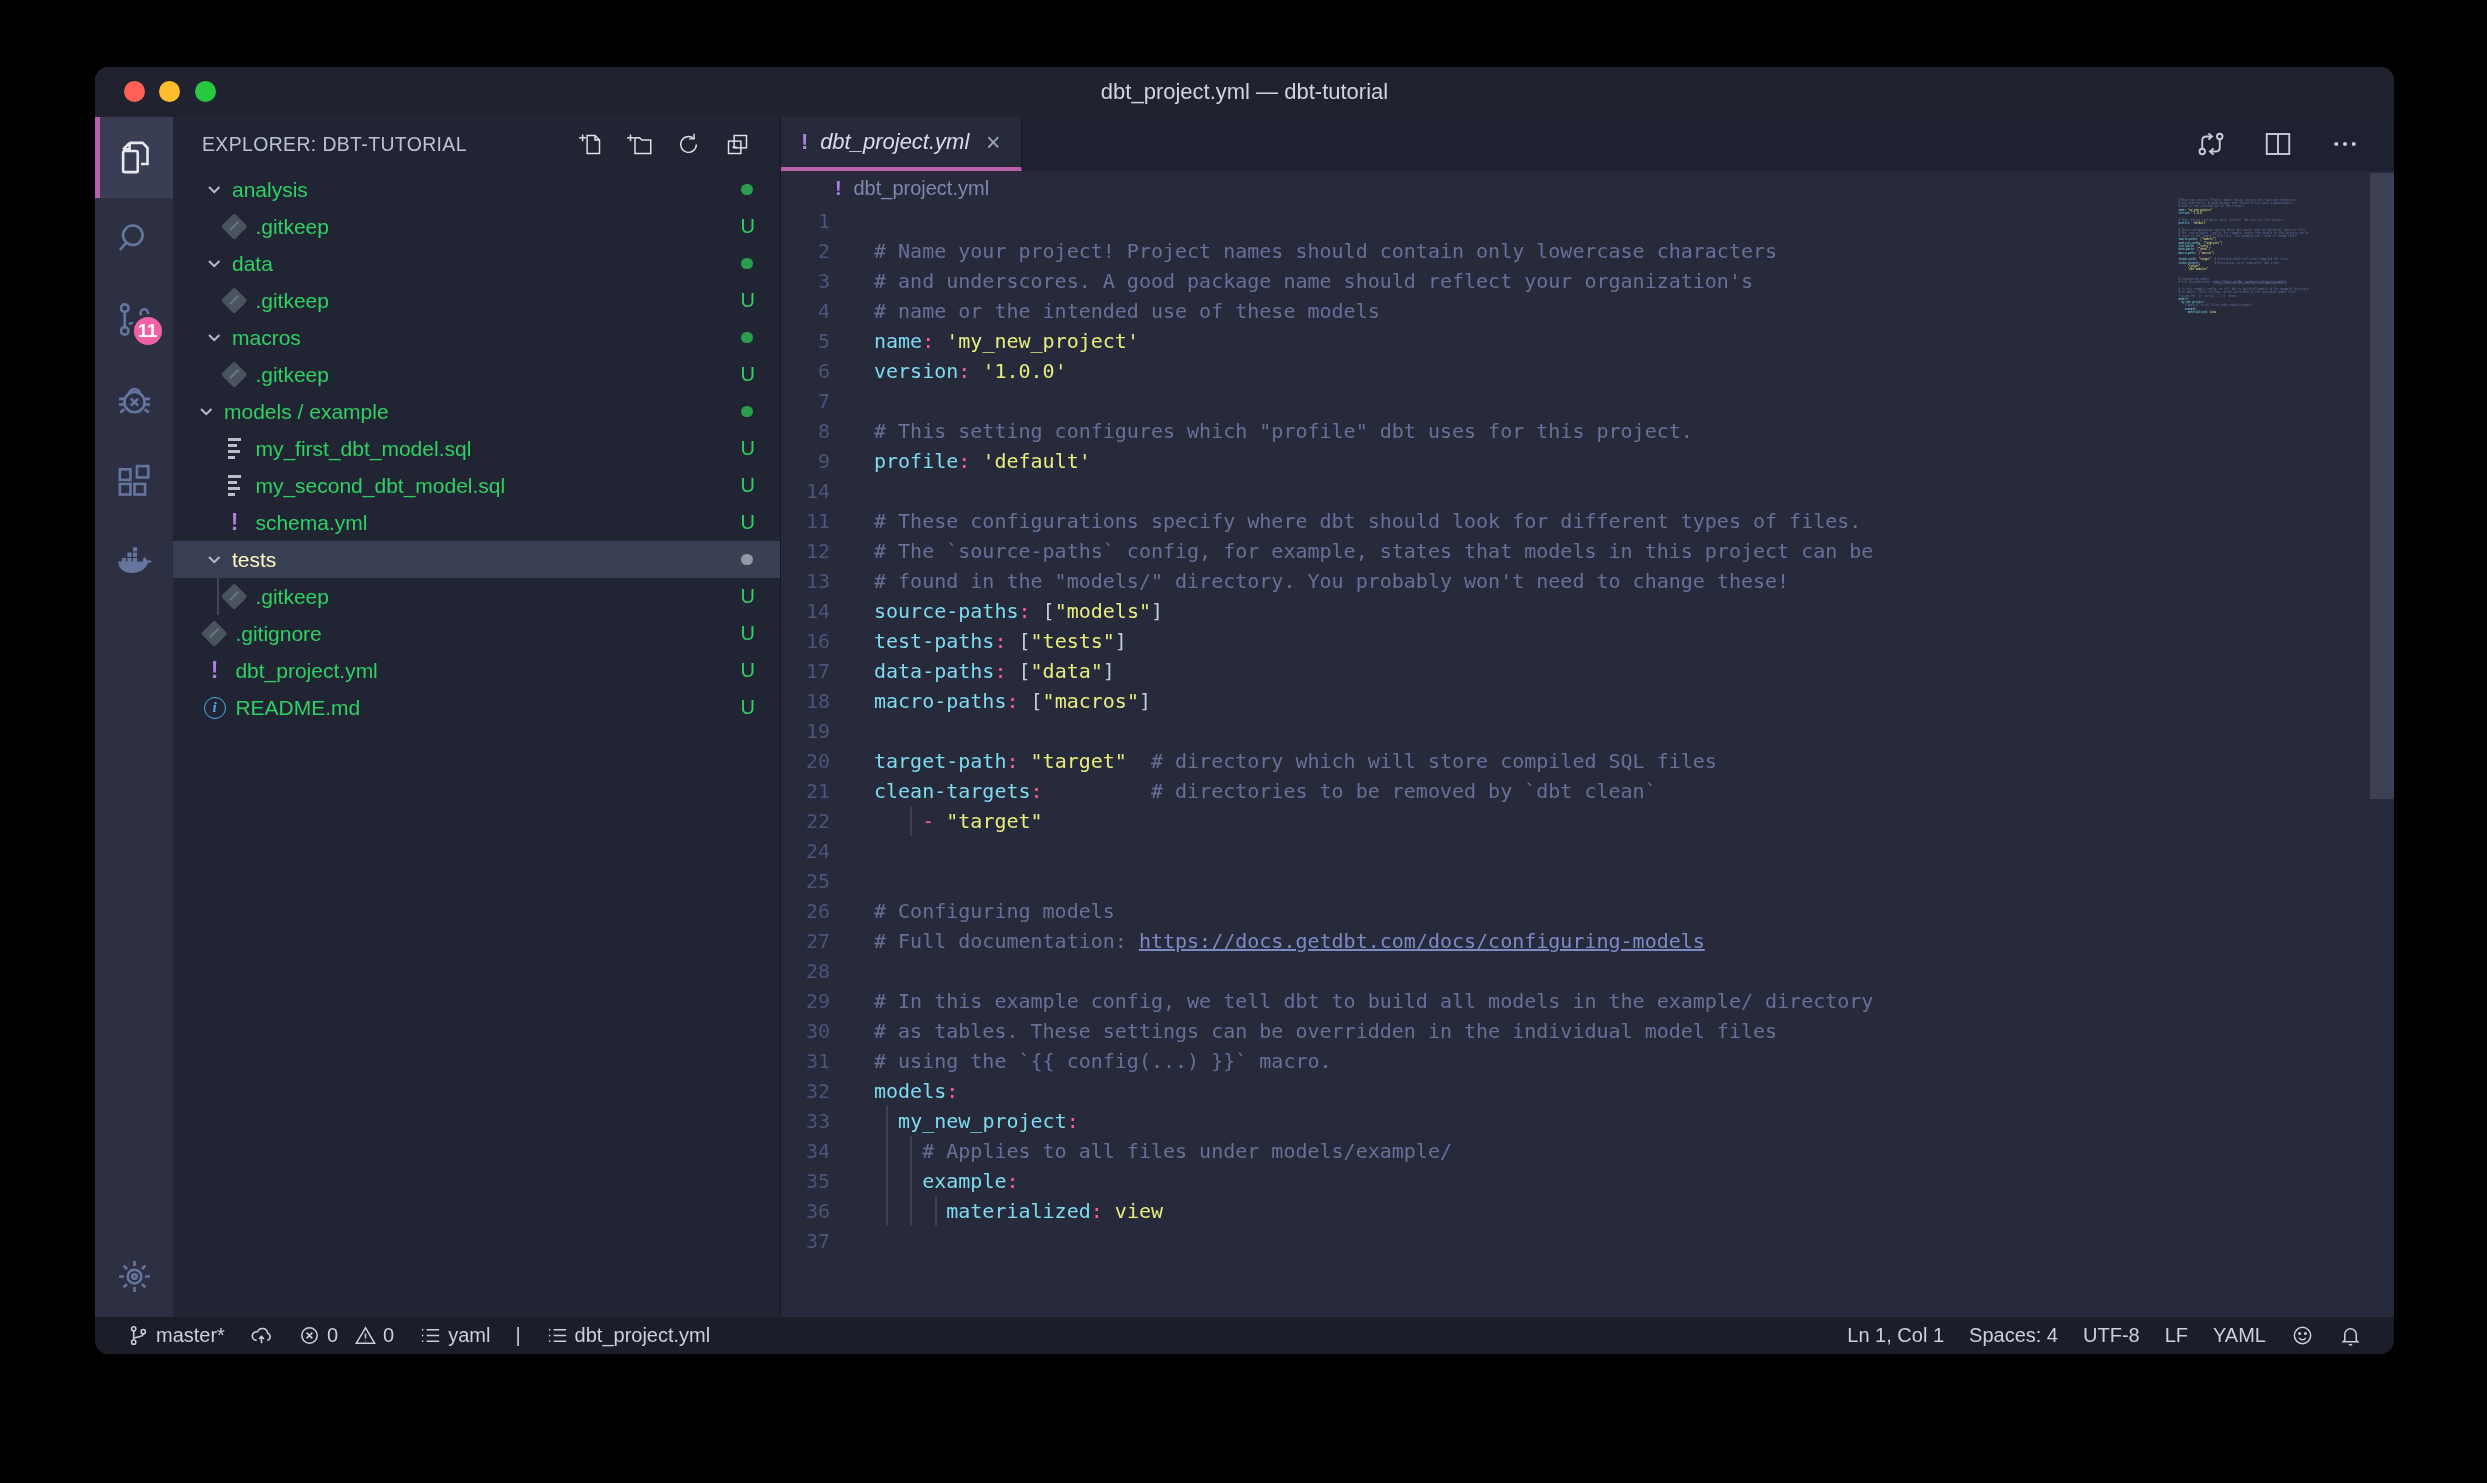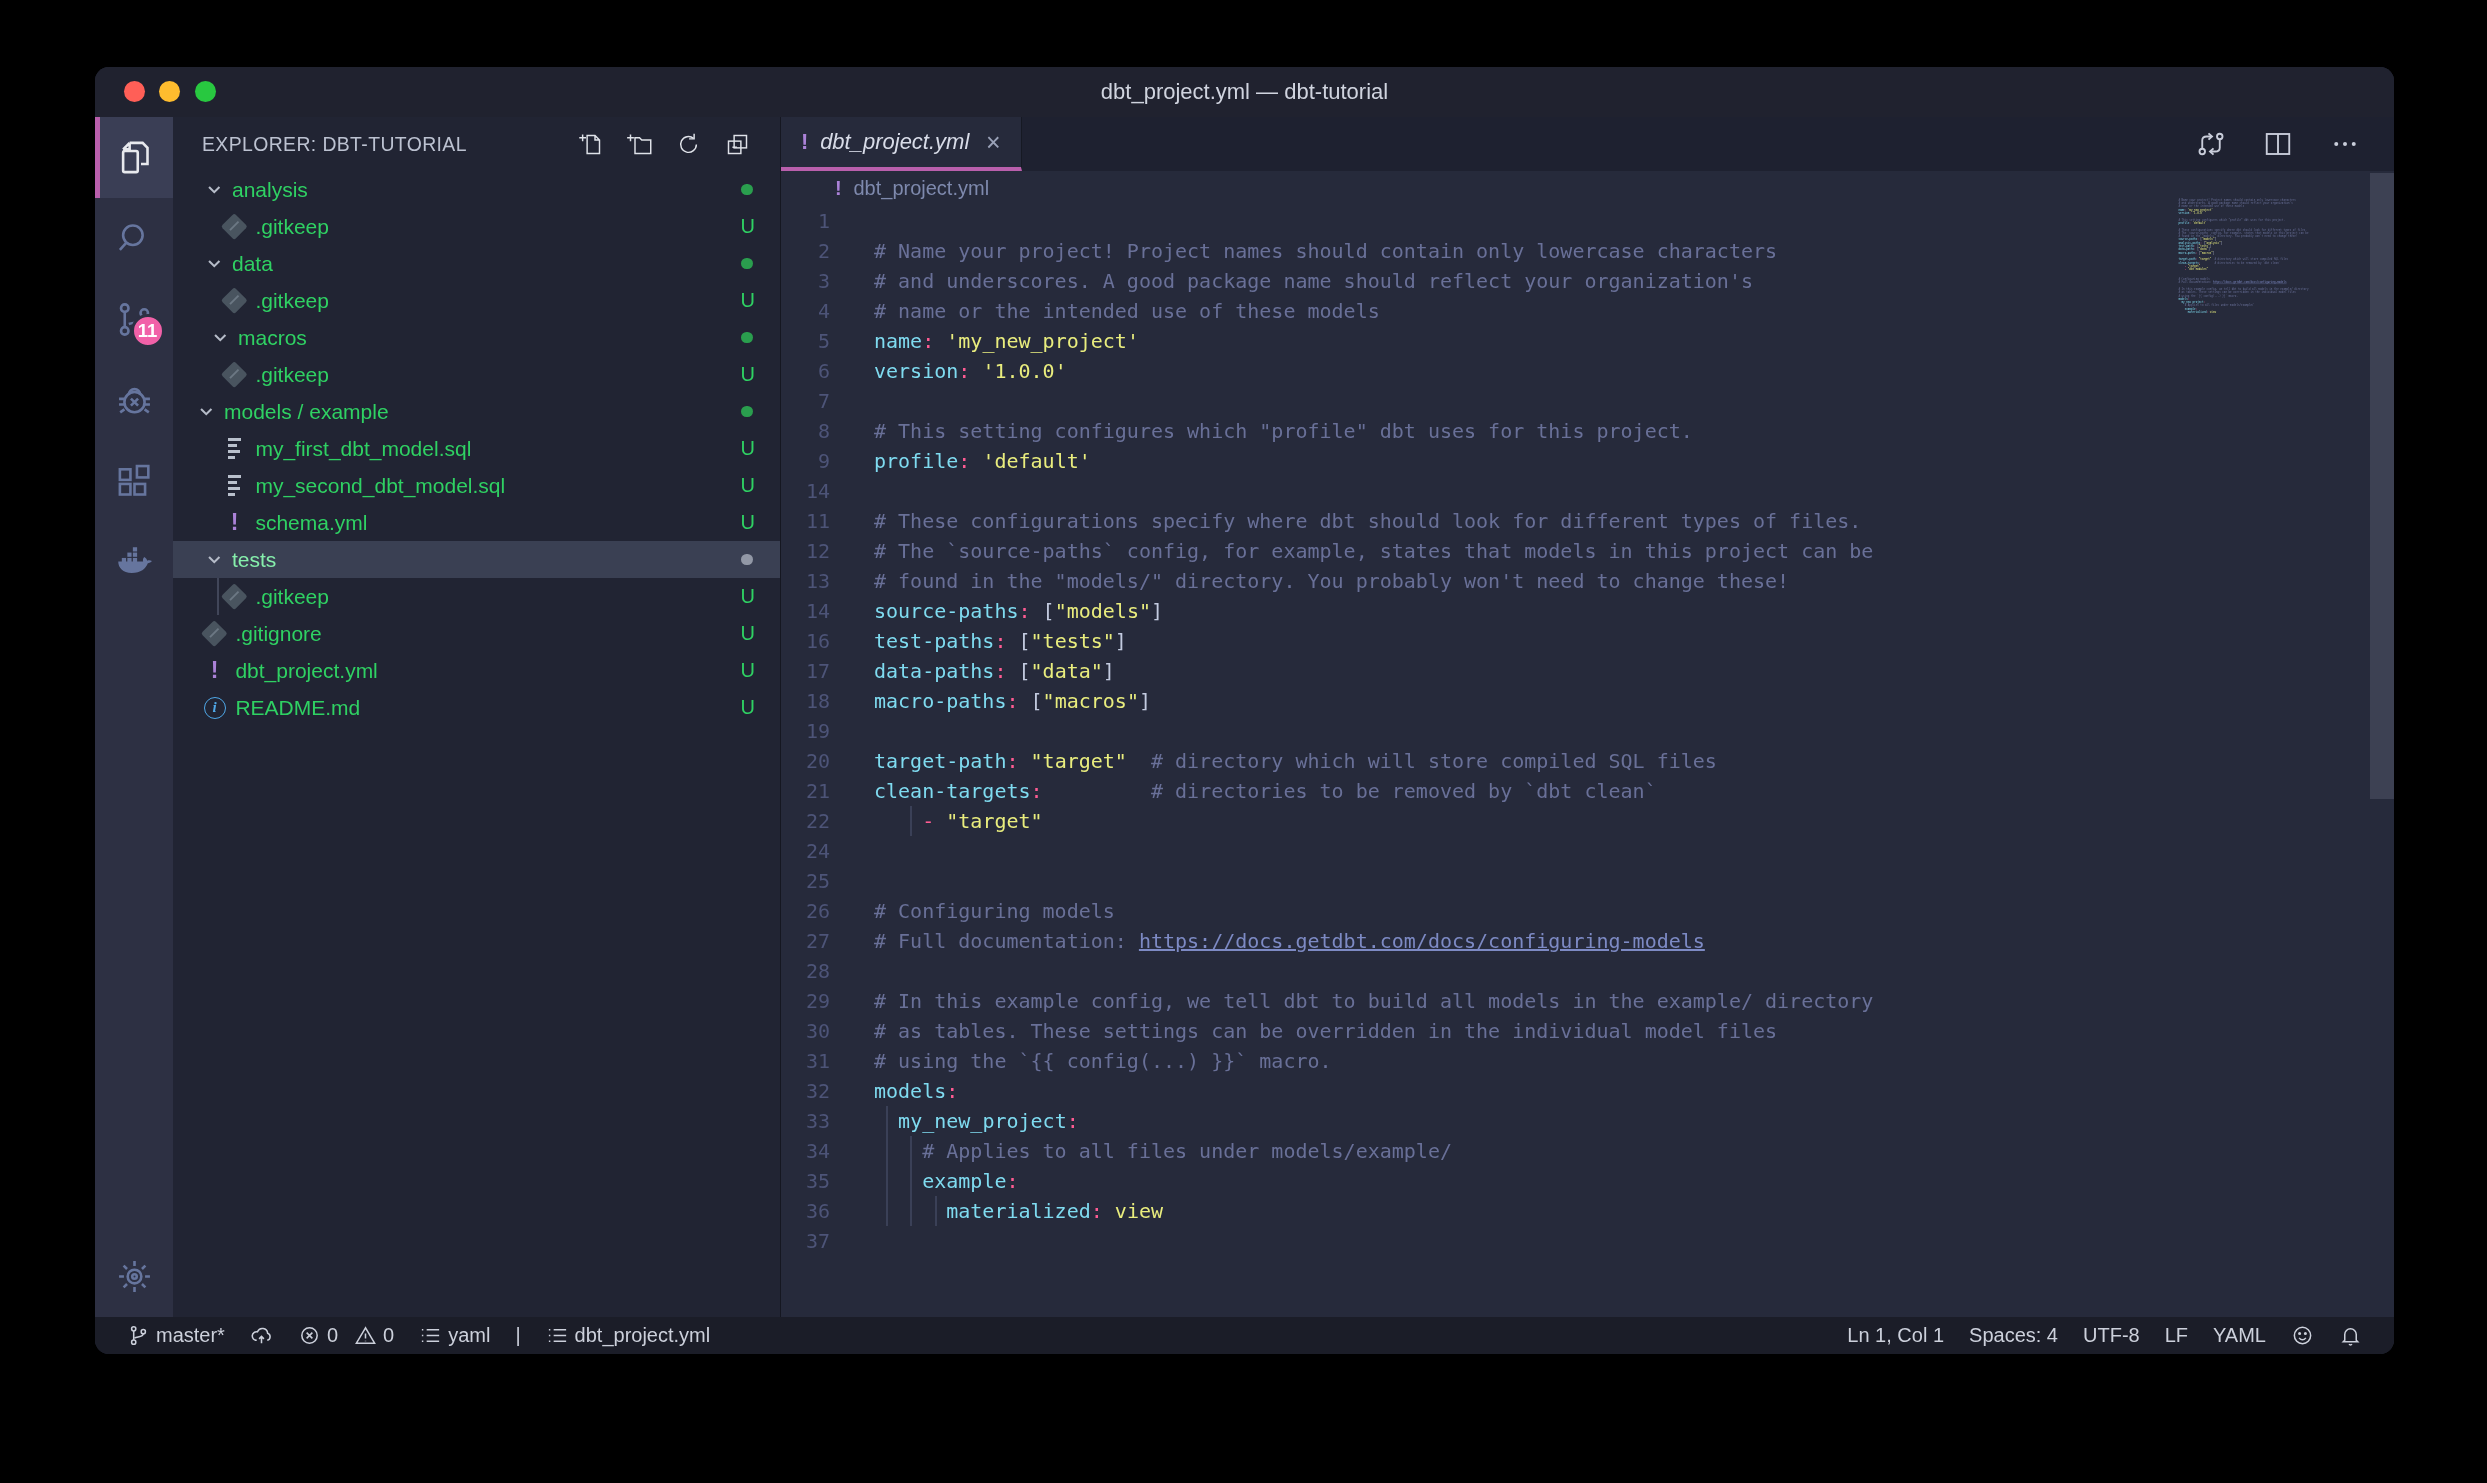--- a/index.html
+++ b/index.html
@@ -71,21 +71,21 @@
   
   .sidebar{width:608px;background:var(--sidebar);flex:0 0 auto;display:flex;flex-direction:column;
     border-right:0.8px solid rgba(0,0,0,.35);}
   .sb-header{height:54px;display:flex;align-items:center;padding:0 29px;flex:0 0 auto;}
   .sb-title{color:#bcc2d1;font-size:19.4px;letter-spacing:0.4px;}
   .sb-actions{margin-left:auto;display:flex;gap:22px;}
   .sb-actions svg{width:27px;height:27px;stroke:#dfe2e9;fill:none;stroke-width:1.3;}
   .tree{flex:1;overflow:hidden;}
   .tree-row{height:37px;display:flex;align-items:center;position:relative;font-size:21px;color:var(--green);}
   .tree-row.selected{background:var(--select-row);}
-  .tree-row.white{color:#86efac;}
+  .tree-row.white{color:#fef9c3;}
   .tr-chevron{width:25px;display:flex;justify-content:center;margin-right:5px;}
   .tr-chevron svg{width:18.5px;height:18.5px;stroke:#b6bcc9;fill:none;stroke-width:1.8;}
   .tr-icon{width:25px;margin-right:8.4px;display:flex;justify-content:center;align-items:center;}
   .tr-label{white-space:nowrap;}
   .tr-spacer{flex:1;}
   .tr-badge{margin-right:25px;color:var(--green);font-size:20px;}
   .tr-dot{width:11.8px;height:11.8px;border-radius:50%;background:var(--green-dot);margin-right:27px;}
   .tr-dot.gray{background:var(--gray-dot);}
   .tree-guide{position:absolute;left:44px;top:0;bottom:0;width:1.7px;background:#414659;}
   .icon-yaml{color:var(--yaml-purple);font-weight:bold;font-size:23px;line-height:1;}
@@ -271,21 +271,21 @@
             <span class="tr-dot"></span>
           </div>
           <div class="tree-row" style="padding-left: 49px;">
             <span class="tr-icon">
               <span class="icon-git"></span>
             </span>
             <span class="tr-label">.gitkeep</span>
             <span class="tr-spacer"></span>
             <span class="tr-badge">U</span>
           </div>
-          <div class="tree-row" style="padding-left: 29px; margin-left: 6px;">
+          <div class="tree-row" style="padding-left: 29px;">
             <span class="tr-chevron">
               <svg viewBox="0 0 16 16">
                 <path d="M3.5 6l4.5 4.5L12.5 6"></path>
               </svg>
             </span>
             <span class="tr-label">macros</span>
             <span class="tr-spacer"></span>
             <span class="tr-dot"></span>
           </div>
           <div class="tree-row" style="padding-left: 49px;">

